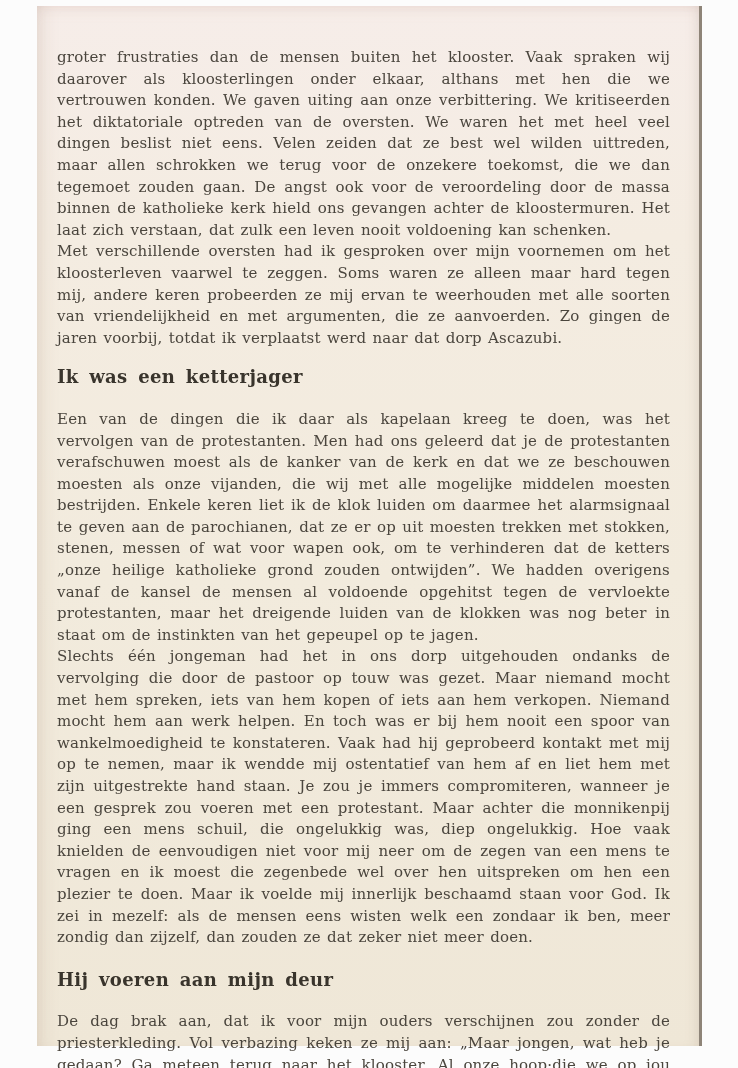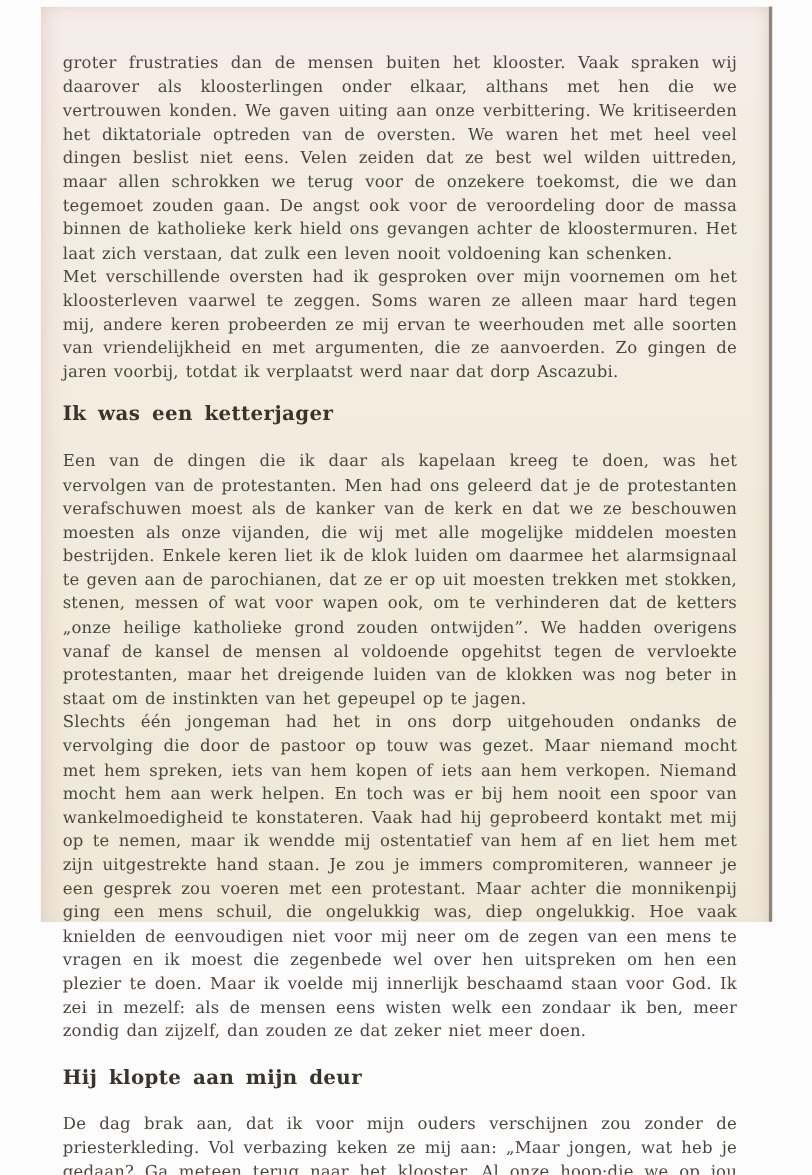--- a/index.html
+++ b/index.html
@@ -14,21 +14,21 @@
   .canvas {
     position: relative;
     width: 738px;
     height: 1068px;
   }
   .page {
     position: absolute;
     left: 37px;
     top: 6px;
     width: 662px;
-    height: 832px;
+    height: 1040px;
     background: linear-gradient(180deg, #f6ede9 0%, #f4ece1 22%, #f2ebdd 55%, #efe7d7 100%);
     border-right: 3px solid #8e8478;
     box-shadow:
       inset 16px 0 20px -16px rgba(170, 145, 125, 0.35),
       inset 0 12px 16px -12px rgba(205, 160, 150, 0.28),
       inset -10px 0 14px -10px rgba(150, 130, 110, 0.25);
   }
   .text-block {
     position: absolute;
     left: 20px;
@@ -64,19 +64,19 @@
   <div class="page">
     <div class="text-block">
       <p>groter frustraties dan de mensen buiten het klooster. Vaak spraken wij daarover als kloosterlingen onder elkaar, althans met hen die we vertrouwen konden. We gaven uiting aan onze verbittering. We kritiseerden het diktatoriale optreden van de oversten. We waren het met heel veel dingen beslist niet eens. Velen zeiden dat ze best wel wilden uittreden, maar allen schrokken we terug voor de onzekere toekomst, die we dan tegemoet zouden gaan. De angst ook voor de veroordeling door de massa binnen de katholieke kerk hield ons gevangen achter de kloostermuren. Het laat zich verstaan, dat zulk een leven nooit voldoening kan schenken.</p>
       <p>Met verschillende oversten had ik gesproken over mijn voornemen om het kloosterleven vaarwel te zeggen. Soms waren ze alleen maar hard tegen mij, andere keren probeerden ze mij ervan te weerhouden met alle soorten van vriendelijkheid en met argumenten, die ze aanvoerden. Zo gingen de jaren voorbij, totdat ik verplaatst werd naar dat dorp Ascazubi.</p>
 
       <h2 class="section-heading">Ik was een ketterjager</h2>
 
       <p>Een van de dingen die ik daar als kapelaan kreeg te doen, was het vervolgen van de protestanten. Men had ons geleerd dat je de protestanten verafschuwen moest als de kanker van de kerk en dat we ze beschouwen moesten als onze vijanden, die wij met alle mogelijke middelen moesten bestrijden. Enkele keren liet ik de klok luiden om daarmee het alarmsignaal te geven aan de parochianen, dat ze er op uit moesten trekken met stokken, stenen, messen of wat voor wapen ook, om te verhinderen dat de ketters „onze heilige katholieke grond zouden ontwijden”. We hadden overigens vanaf de kansel de mensen al voldoende opgehitst tegen de vervloekte protestanten, maar het dreigende luiden van de klokken was nog beter in staat om de instinkten van het gepeupel op te jagen.</p>
       <p>Slechts één jongeman had het in ons dorp uitgehouden ondanks de vervolging die door de pastoor op touw was gezet. Maar niemand mocht met hem spreken, iets van hem kopen of iets aan hem verkopen. Niemand mocht hem aan werk helpen. En toch was er bij hem nooit een spoor van wankelmoedigheid te konstateren. Vaak had hij geprobeerd kontakt met mij op te nemen, maar ik wendde mij ostentatief van hem af en liet hem met zijn uitgestrekte hand staan. Je zou je immers compromiteren, wanneer je een gesprek zou voeren met een protestant. Maar achter die monnikenpij ging een mens schuil, die ongelukkig was, diep ongelukkig. Hoe vaak knielden de eenvoudigen niet voor mij neer om de zegen van een mens te vragen en ik moest die zegenbede wel over hen uitspreken om hen een plezier te doen. Maar ik voelde mij innerlijk beschaamd staan voor God. Ik zei in mezelf: als de mensen eens wisten welk een zondaar ik ben, meer zondig dan zijzelf, dan zouden ze dat zeker niet meer doen.</p>
 
-      <h2 class="section-heading second">Hij klopte aan mijn deur</h2>
+      <h2 class="section-heading second">Hij voeren aan mijn deur</h2>
 
       <p>De dag brak aan, dat ik voor mijn ouders verschijnen zou zonder de priesterkleding. Vol verbazing keken ze mij aan: „Maar jongen, wat heb je gedaan? Ga meteen terug naar het klooster. Al onze hoop·die we op jou gesteld hadden, al de uitgaven die we voor je gedaan hebben, kunnen toch niet vergeefs zijn geweest. Wat zullen de mensen er wel van zeggen!”. Maar al dit soort uitroepen waren niet in staat mij ertoe te bewegen naar het klooster terug te keren.</p>
 
     </div>
   </div>
 </div>
 
 </body></html>

